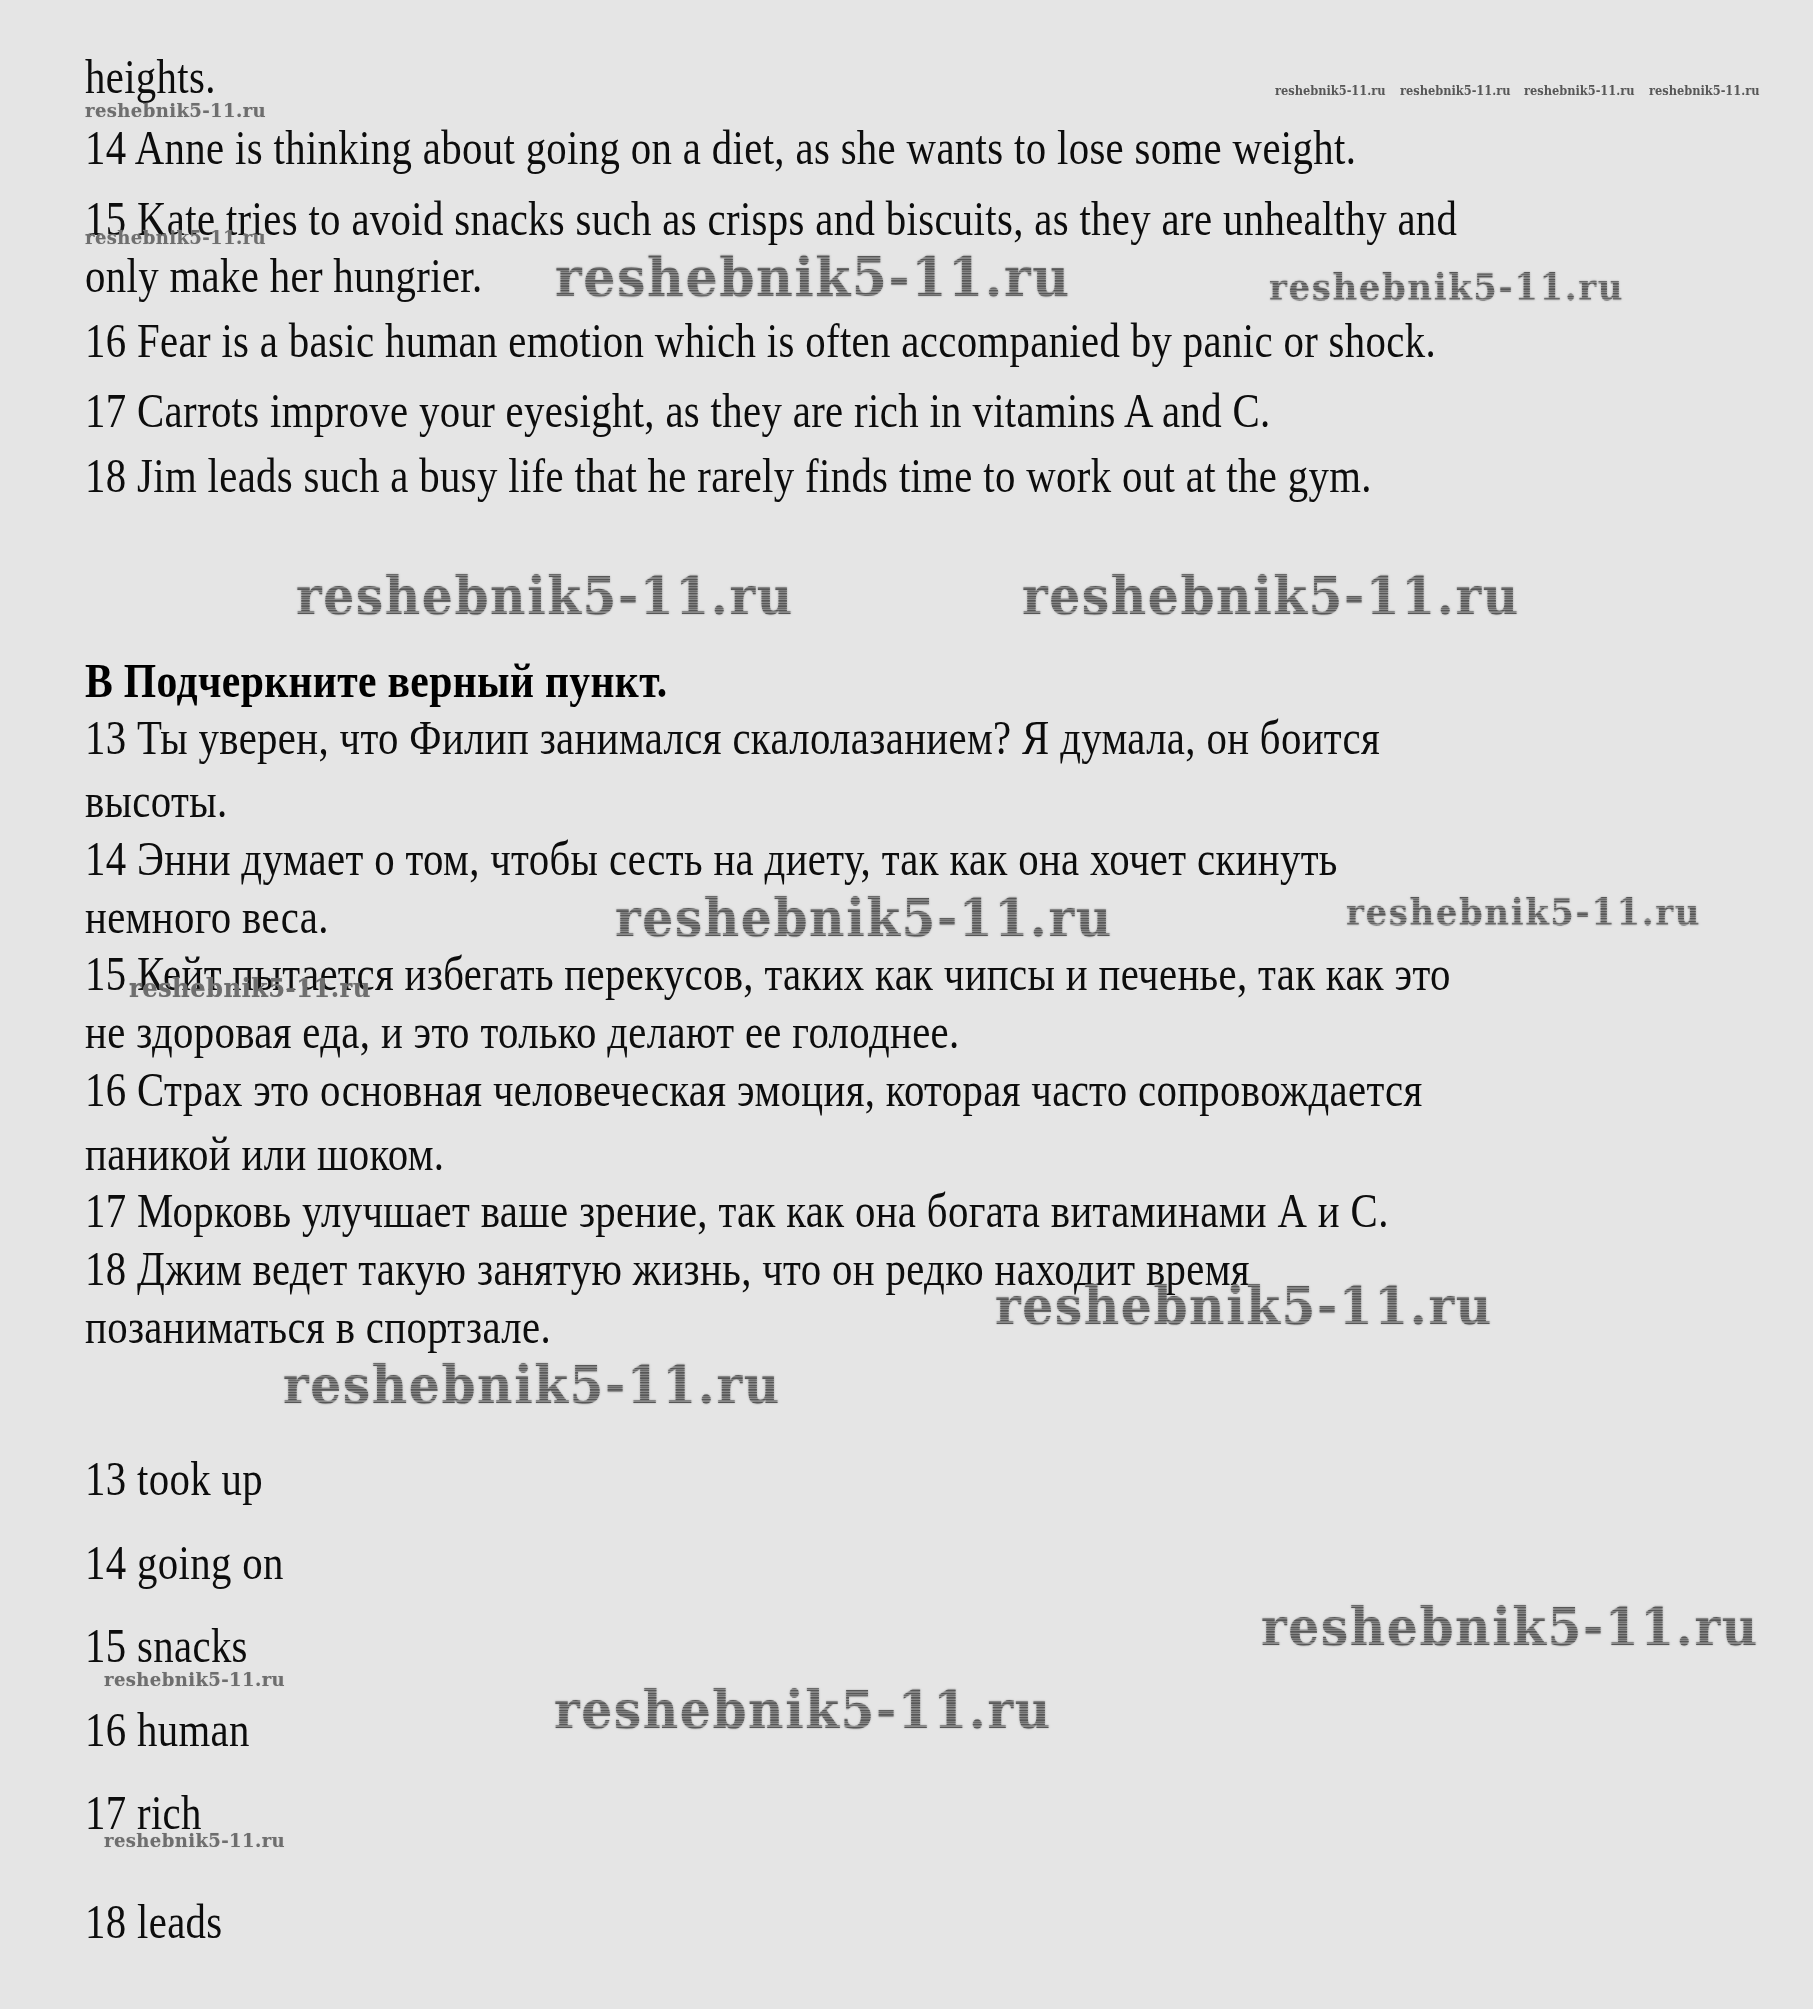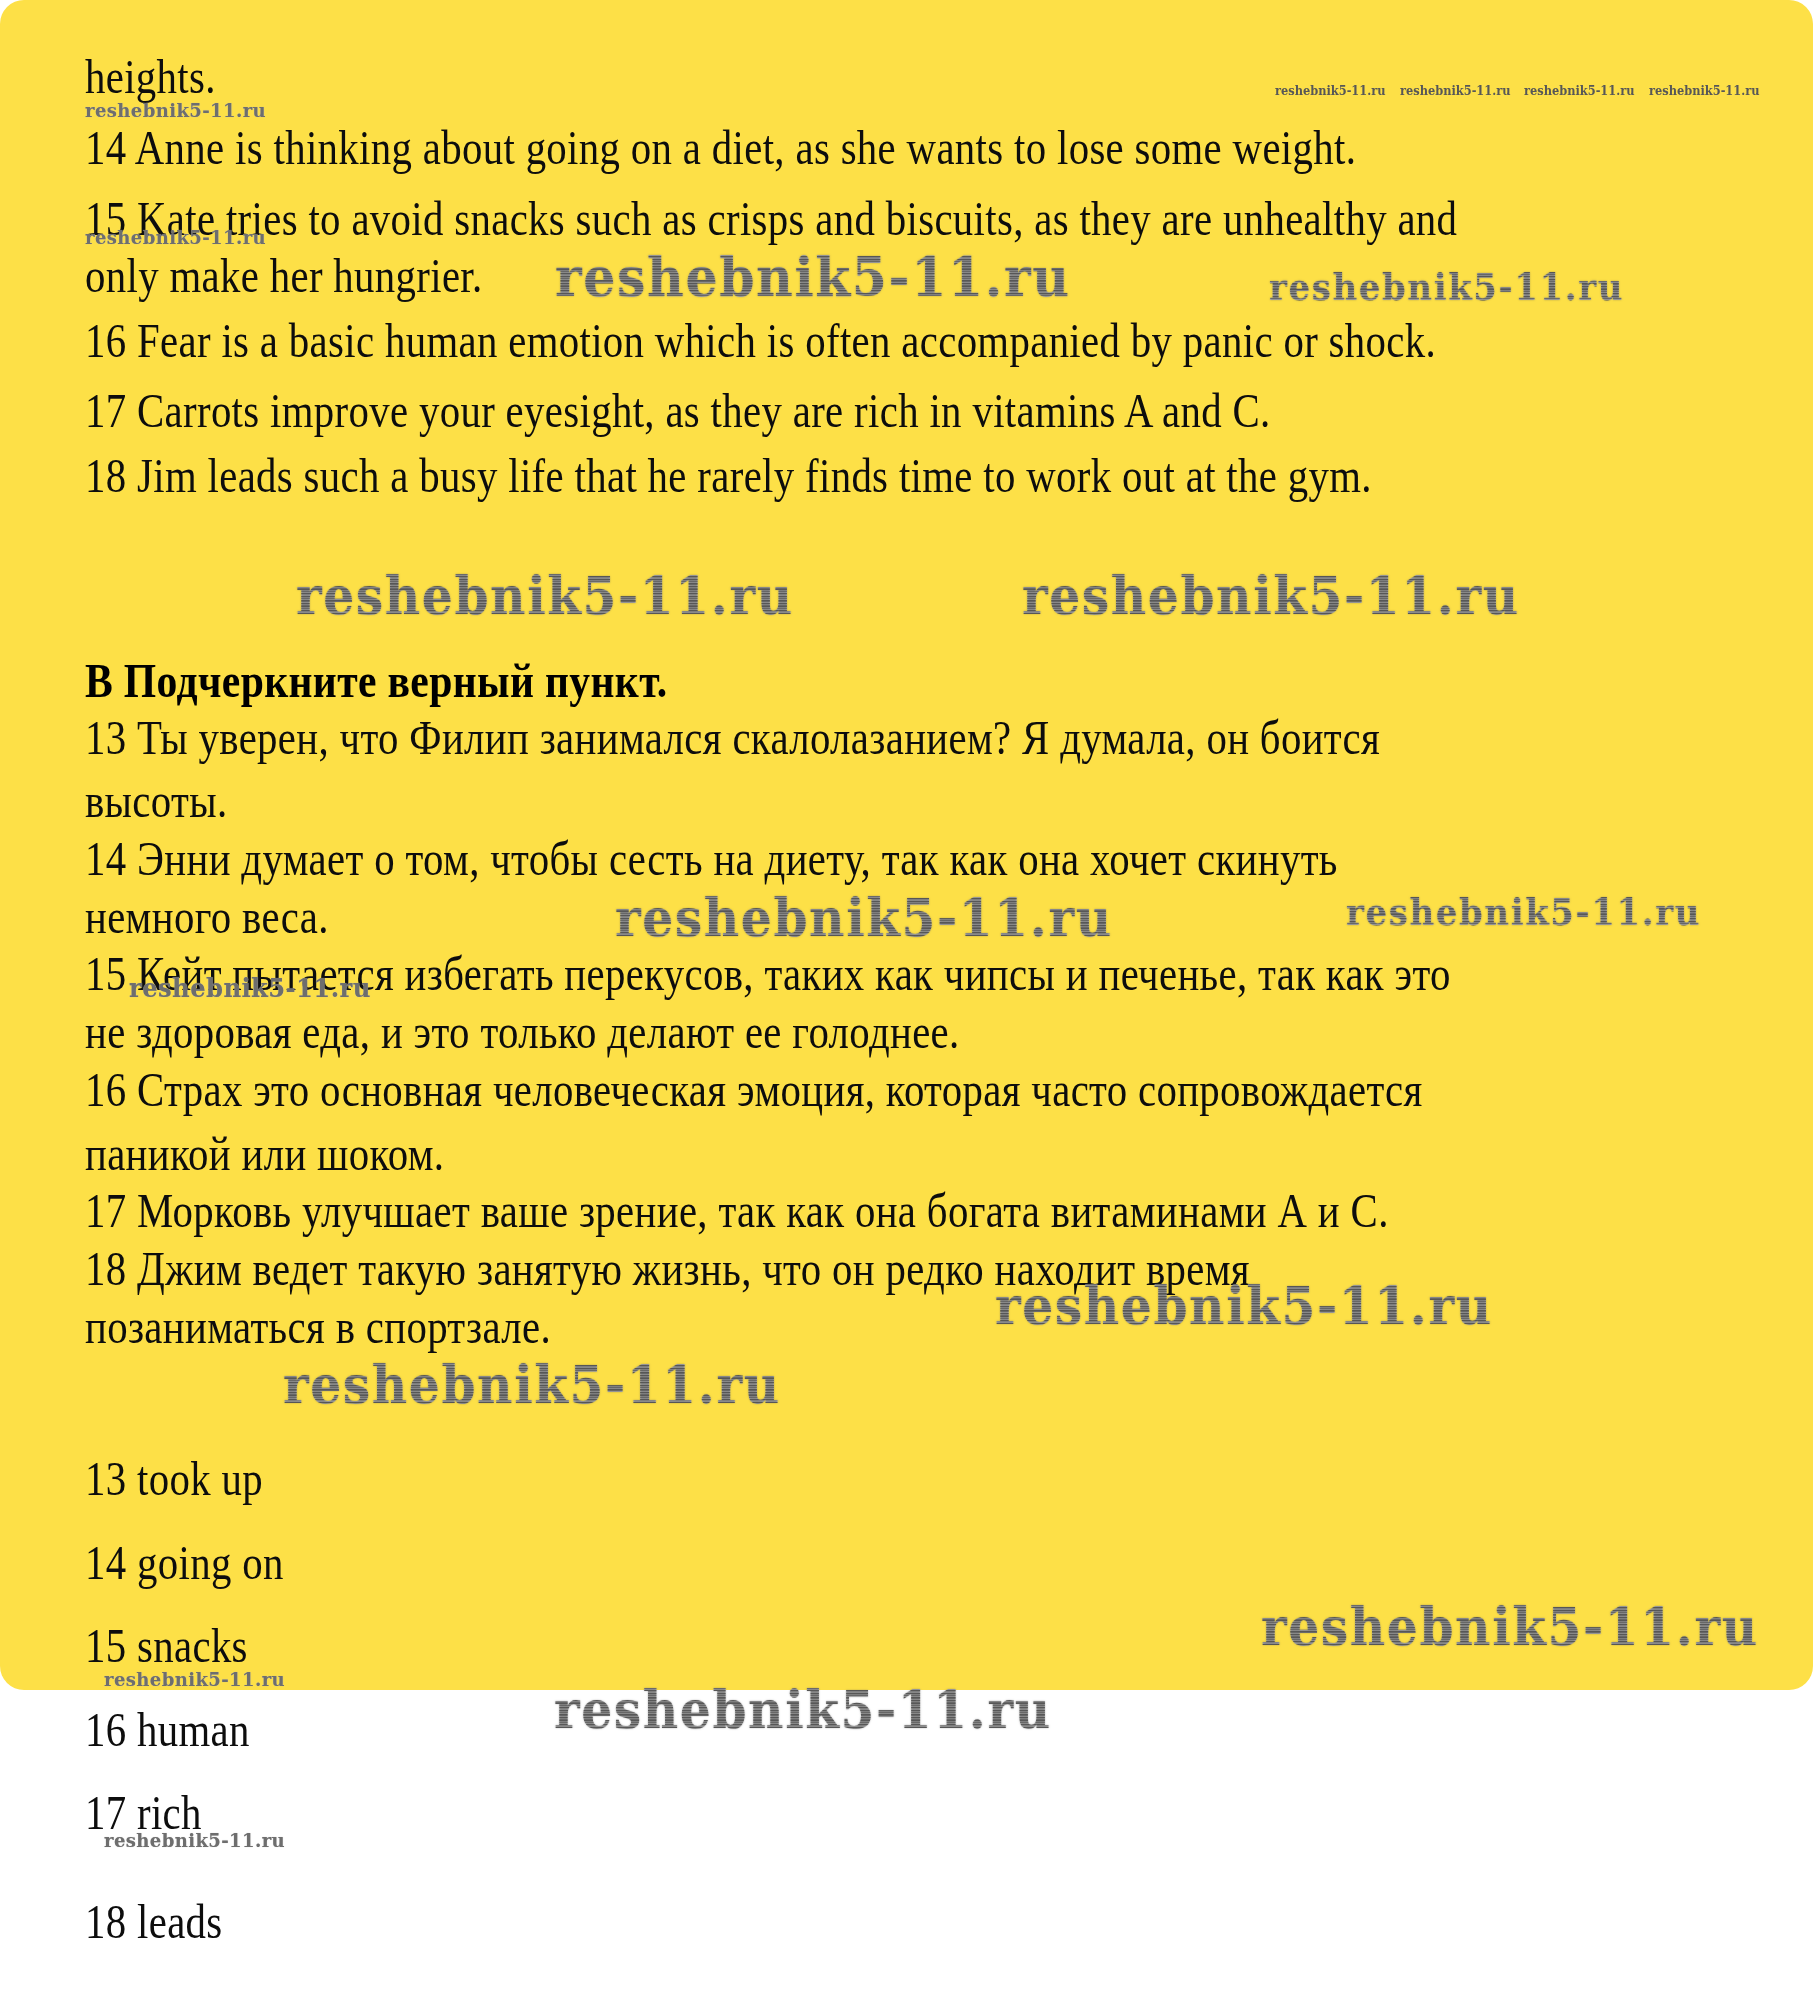--- a/index.html
+++ b/index.html
@@ -4,23 +4,22 @@
 <style>
   html, body { margin: 0; padding: 0; }
   body {
     width: 1813px; height: 2009px;
     background: #ffffff;
     font-family: "Liberation Serif", "DejaVu Serif", serif;
     overflow: hidden;
   }
   .page {
     position: relative;
-    width: 1813px; height: 1690px;
-    background: #fde047;
-    border-radius: 24px;
+    width: 1813px; height: 2009px;
+    background: #e5e5e5;
   }
   
   .line {
     position: absolute;
     left: 85px;
     font-size: 48px;
     color: #0d0d0d;
     white-space: nowrap;
     letter-spacing: 0.4px;
     transform: scaleX(0.85);

